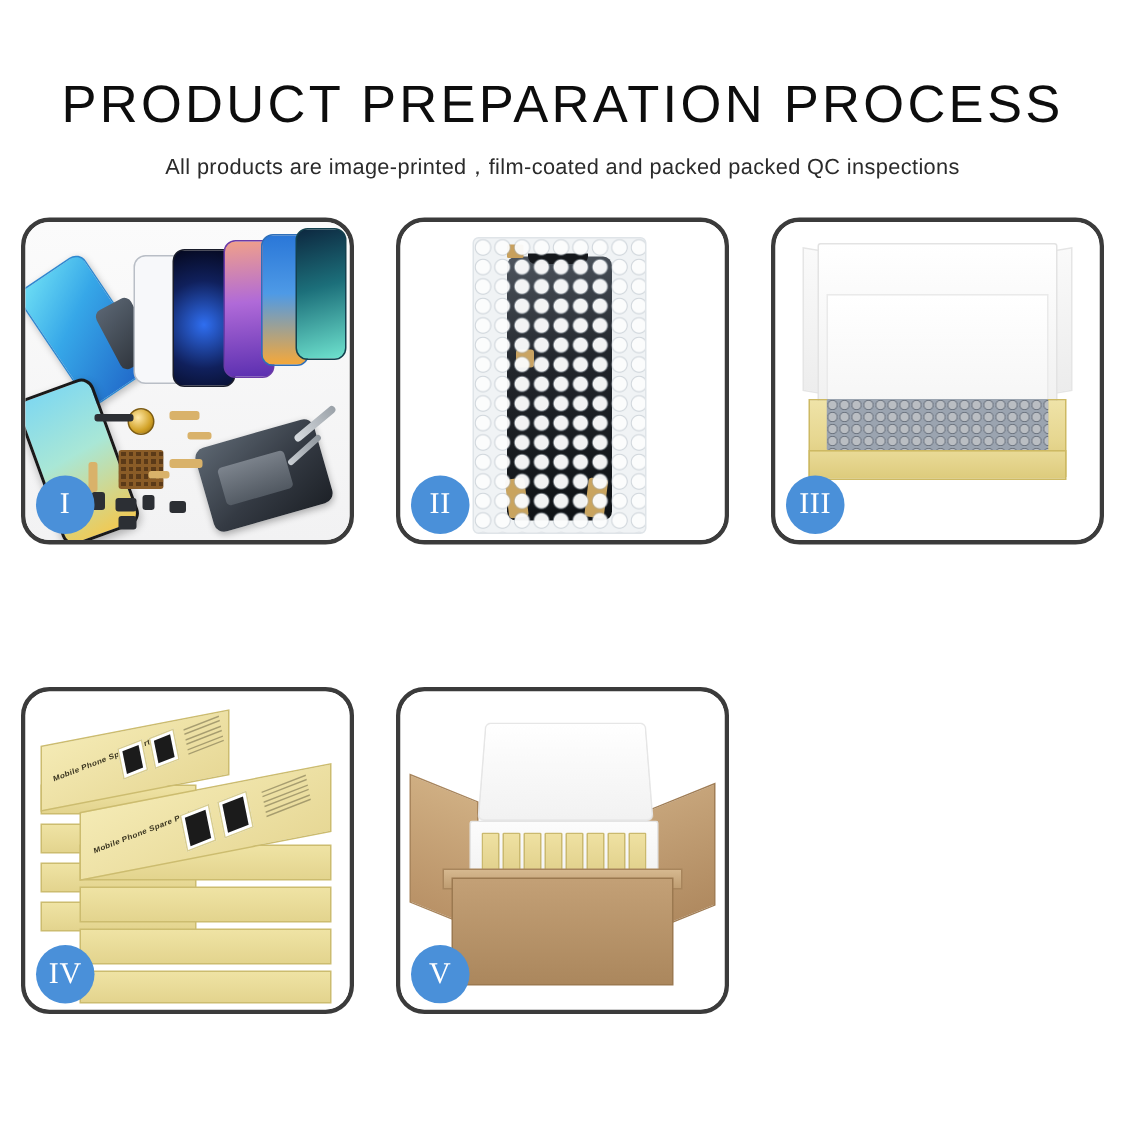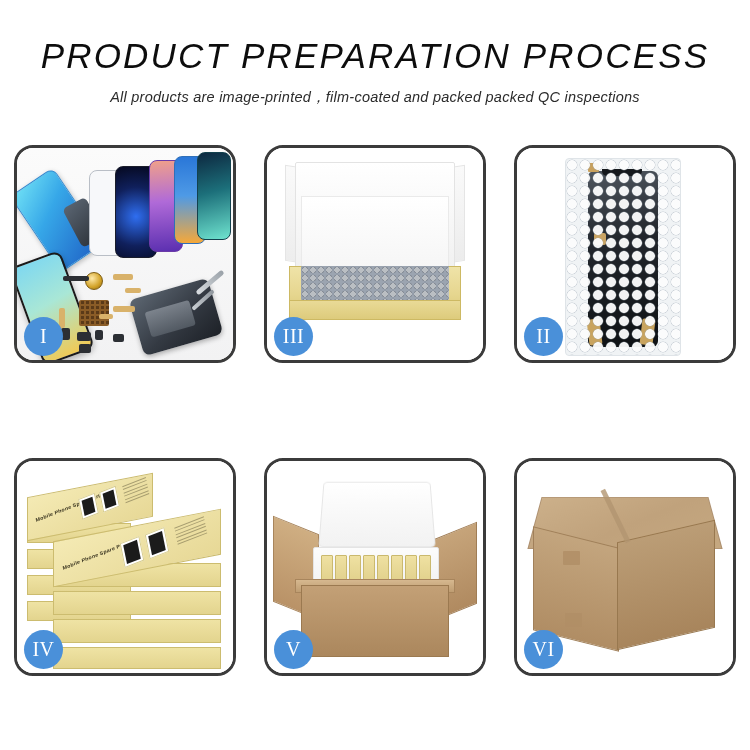--- a/index.html
+++ b/index.html
@@ -5,21 +5,21 @@
   * { box-sizing: border-box; margin: 0; padding: 0; }
   html, body {
     width: 750px; height: 750px;
     background: #ffffff;
     font-family: "Liberation Sans", sans-serif;
     overflow: hidden;
   }
   .page { position: relative; width: 750px; height: 750px; background: #fff; }
 
   
-  .header { text-align: center; padding-top: 38px; font-style: italic; }
+  .header { text-align: center; padding-top: 52px; }
   .title {
     font-size: 35px;
     font-weight: 400;
     letter-spacing: 2.2px;
     color: #0d0d0d;
     font-family: "Liberation Sans", sans-serif;
     line-height: 1.05;
   }
   .subtitle {
     margin-top: 13px;
@@ -353,47 +353,47 @@
         <div class="flex" style="left:96px;top:158px;width:22px;height:6px;"></div>
         <div class="flex" style="left:42px;top:160px;width:6px;height:20px;"></div>
         <div class="flex" style="left:82px;top:166px;width:14px;height:5px;"></div>
         <div class="tool"></div>
         <div class="tool2"></div>
       </div>
       <div class="badge">I</div>
     </div>
 
     <div class="panel">
-      <div class="panel-inner p3">
-        <div class="lid-flapL"></div>
-        <div class="lid-flapR"></div>
-        <div class="lid"></div>
-        <div class="foam-liner"></div>
-        <div class="tray"></div>
-        <div class="bubblefill"></div>
-        <div class="tray-front"></div>
-      </div>
-      <div class="badge">III</div>
-    </div>
-
-    <div class="panel">
       <div class="panel-inner p2">
         <div class="bubble-bag">
           <div class="screen-in"></div>
           <div class="tab-a"></div>
           <div class="tab-b"></div>
           <div class="tab-c"></div>
           <div class="tab-d"></div>
           <div class="bubbles"></div>
         </div>
       </div>
       <div class="badge">II</div>
     </div>
 
     <div class="panel">
+      <div class="panel-inner p3">
+        <div class="lid-flapL"></div>
+        <div class="lid-flapR"></div>
+        <div class="lid"></div>
+        <div class="foam-liner"></div>
+        <div class="tray"></div>
+        <div class="bubblefill"></div>
+        <div class="tray-front"></div>
+      </div>
+      <div class="badge">III</div>
+    </div>
+
+    <div class="panel">
       <div class="panel-inner p4">
         <div class="stack">
 
           <div class="sbox" style="left:2px;  top:52px;  width:104px; height:20px;"></div>
           <div class="sbox" style="left:2px;  top:78px;  width:104px; height:20px;"></div>
           <div class="sbox" style="left:2px;  top:104px; width:104px; height:20px;"></div>
           <div class="sbox" style="left:2px;  top:130px; width:104px; height:20px;"></div>
 
           <div class="sbox" style="left:28px; top:92px;  width:168px; height:24px;"></div>
           <div class="sbox" style="left:28px; top:120px; width:168px; height:24px;"></div>
@@ -455,26 +455,15 @@
             <b></b>
             <b></b>
             <b></b>
         </div>
         <div class="c-rim"></div>
         <div class="c-body"></div>
       </div>
       <div class="badge">V</div>
     </div>
 
-    <div class="panel">
-      <div class="panel-inner p6">
-        <div class="k-top"></div>
-        <div class="k-left"></div>
-        <div class="k-right"></div>
-        <div class="k-seam"></div>
-        <div class="k-tape" style="left:46px; top:90px; width:17px; height:14px;"></div>
-        <div class="k-tape" style="left:48px; top:152px; width:17px; height:14px;"></div>
-      </div>
-      <div class="badge">VI</div>
-    </div>
 
   </div>
 </div>
 
 </body></html>

